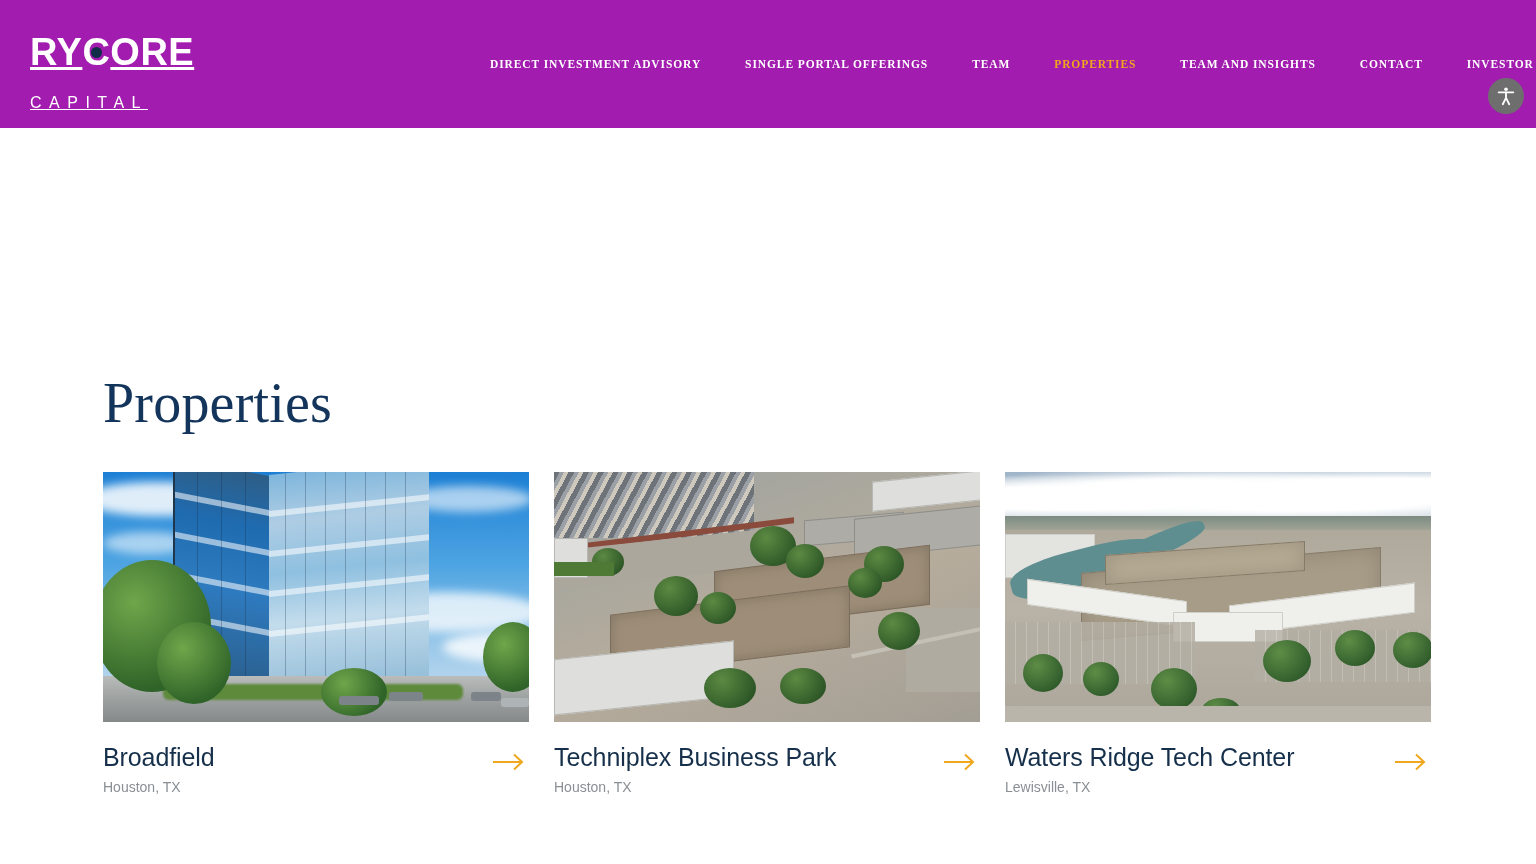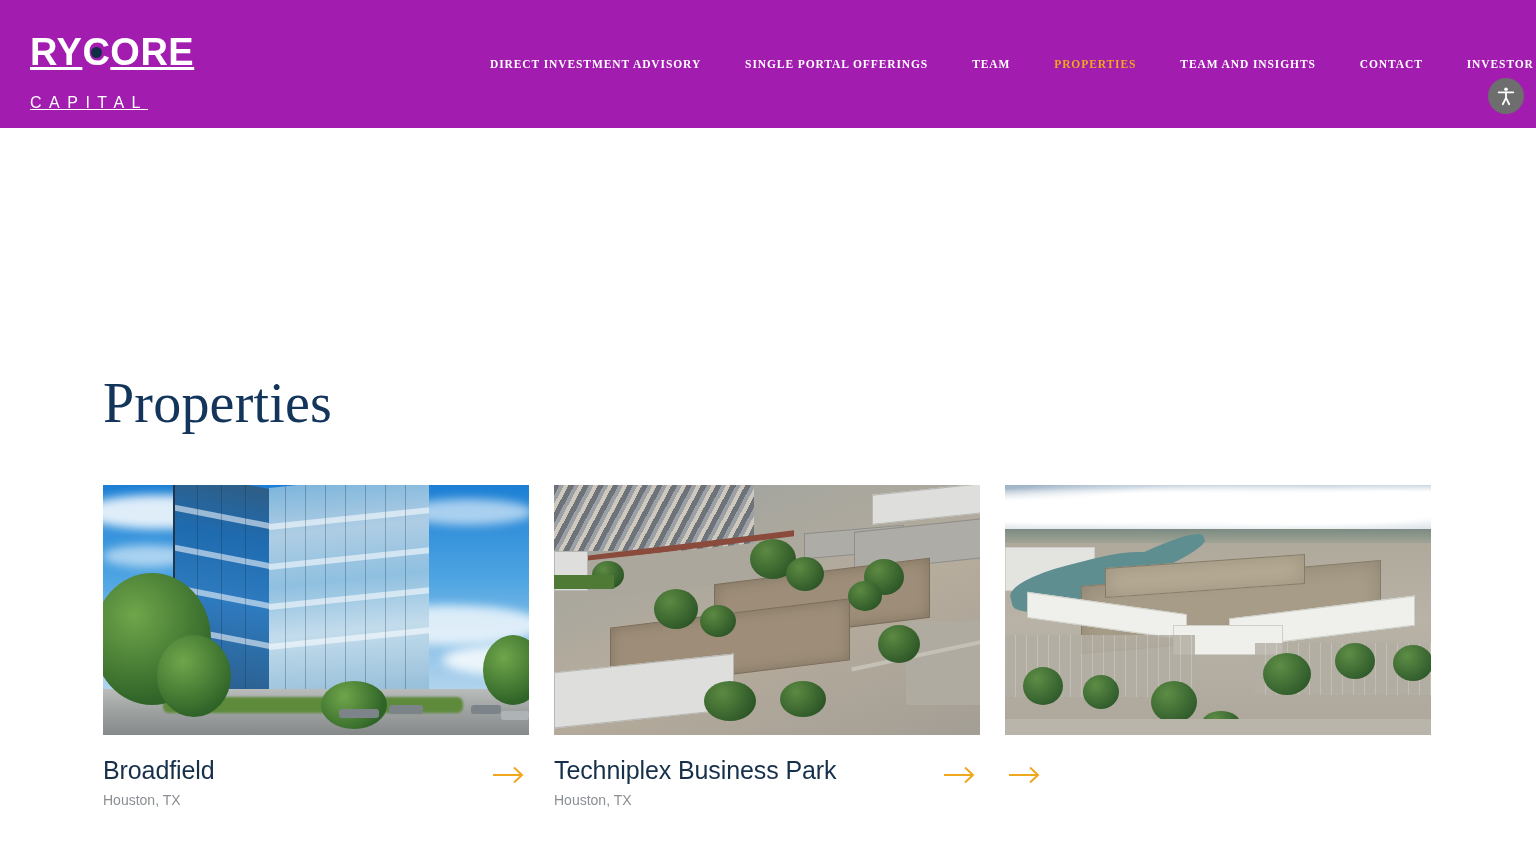--- a/index.html
+++ b/index.html
@@ -66,21 +66,20 @@
     letter-spacing:0.2px; line-height:64px;
   }
 
   .grid{
     position:absolute; left:103px; top:344px;
     width:1330px;
     display:grid;
     grid-template-columns:426px 426px 426px;
     column-gap:25px;
     row-gap:0;
-    margin-top:13px;
   }
   .card{ width:426px; cursor:pointer; }
   .card-photo{
     width:426px; height:250px;
     overflow:hidden; position:relative;
     background:#cfd8de;
   }
   .card-meta{
     display:flex; align-items:flex-start;
     justify-content:space-between;
@@ -331,20 +330,24 @@
         <div class="tree" style="left:18px;top:182px;width:40px;height:38px;"></div>
         <div class="tree" style="left:78px;top:190px;width:36px;height:34px;"></div>
         <div class="tree" style="left:146px;top:196px;width:46px;height:42px;"></div>
         <div class="tree" style="left:258px;top:168px;width:48px;height:42px;"></div>
         <div class="tree" style="left:330px;top:158px;width:40px;height:36px;"></div>
         <div class="tree" style="left:388px;top:160px;width:40px;height:36px;"></div>
         <div class="tree" style="left:196px;top:226px;width:40px;height:28px;"></div>
         <div class="lotlines" style="left:0;top:234px;width:426px;height:16px;background:#B9B5AA;"></div>
       </div>
       <div class="card-meta">
+        <div class="card-text">
+          <div class="card-title">Waters Ridge Tech Center</div>
+          <div class="card-loc">Lewisville, TX</div>
+        </div>
         <div class="card-arrow">
           <svg width="34" height="18" viewBox="0 0 34 18" fill="none" aria-hidden="true">
             <path d="M1 9 H30" stroke="#EFA81D" stroke-width="2"></path>
             <path d="M22 1.5 L30 9 L22 16.5" stroke="#EFA81D" stroke-width="2" fill="none"></path>
           </svg>
         </div>
       </div>
     </div>
 
   </div>

